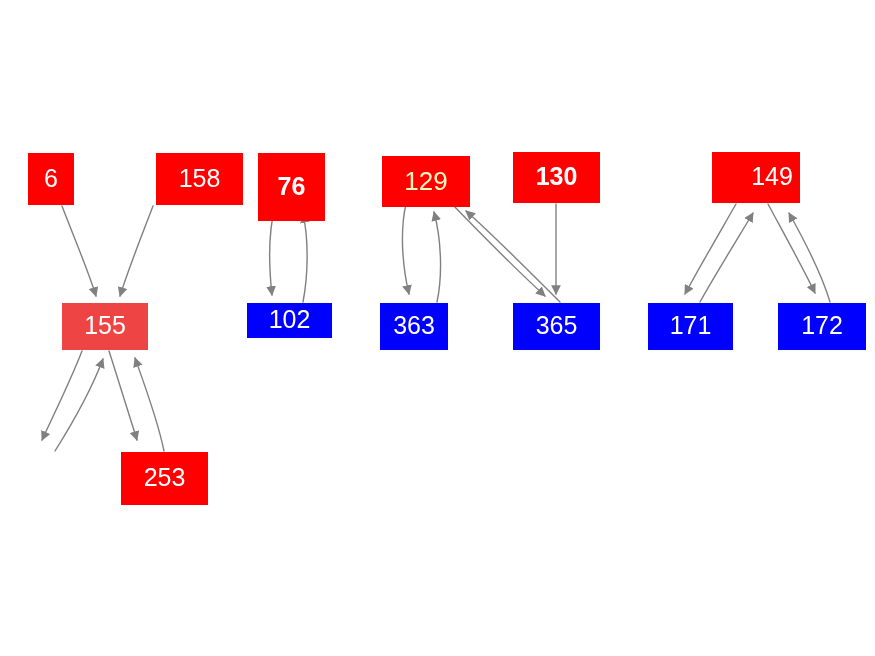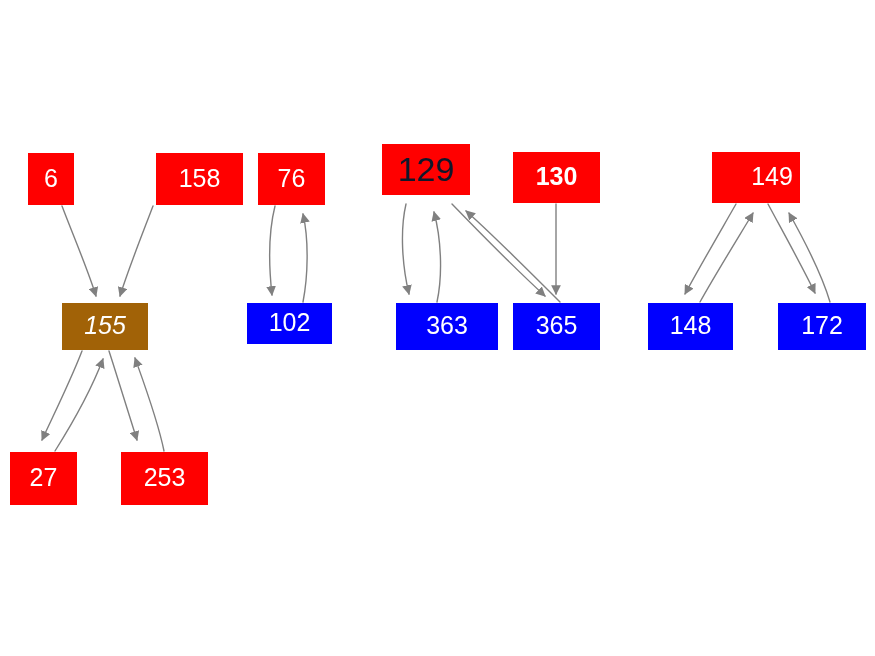--- a/index.html
+++ b/index.html
@@ -83,51 +83,48 @@
       </g>
   </svg>
 
   <div id="node-layer">
       <div class="node" style="left: 28px; top: 153px; width: 46px; height: 52px; background: rgb(255, 0, 0); font-size: 25px; color: rgb(255, 255, 255);">
         <span class="node-label">6</span>
       </div>
       <div class="node" style="left: 120px; top: 153px; width: 87px; height: 52px; background: rgb(255, 0, 0); font-size: 25px; color: rgb(255, 255, 255); margin-left: 36px;">
         <span class="node-label">158</span>
       </div>
-      <div class="node" style="left: 62px; top: 303px; width: 86px; height: 47px; background: #a16207; font-size: 25px; color: rgb(255, 255, 255); font-style: italic;">
+      <div class="node" style="left: 62px; top: 303px; width: 86px; height: 47px; background: #ef4444; font-size: 25px; color: rgb(255, 255, 255);">
         <span class="node-label">155</span>
-      </div>
-      <div class="node" style="left: 10px; top: 452px; width: 67px; height: 53px; background: rgb(255, 0, 0); font-size: 25px; color: rgb(255, 255, 255);">
-        <span class="node-label">27</span>
       </div>
       <div class="node" style="left: 121px; top: 452px; width: 87px; height: 53px; background: rgb(255, 0, 0); font-size: 25px; color: rgb(255, 255, 255);">
         <span class="node-label">253</span>
       </div>
-      <div class="node" style="left: 258px; top: 153px; width: 67px; height: 52px; background: rgb(255, 0, 0); font-size: 25px; color: rgb(255, 255, 255);">
+      <div class="node" style="left: 258px; top: 153px; width: 67px; height: 68px; background: rgb(255, 0, 0); font-size: 25px; color: rgb(255, 255, 255); font-weight: bold;">
         <span class="node-label">76</span>
       </div>
-      <div class="node" style="left: 247px; top: 303px; width: 85px; height: 41px; background: rgb(0, 0, 255); font-size: 25px; color: rgb(255, 255, 255);">
+      <div class="node" style="left: 247px; top: 303px; width: 85px; height: 35px; background: rgb(0, 0, 255); font-size: 25px; color: rgb(255, 255, 255);">
         <span class="node-label">102</span>
       </div>
-      <div class="node" style="left: 382px; top: 144px; width: 88px; height: 51px; background: rgb(255, 0, 0); font-size: 34px; color: #0f172a;">
+      <div class="node" style="left: 382px; top: 156px; width: 88px; height: 51px; background: rgb(255, 0, 0); font-size: 26px; color: #fef9c3;">
         <span class="node-label">129</span>
       </div>
       <div class="node" style="left: 513px; top: 152px; width: 87px; height: 51px; background: rgb(255, 0, 0); font-size: 25px; color: rgb(255, 255, 255); font-weight: bold;">
         <span class="node-label">130</span>
       </div>
-      <div class="node" style="left: 396px; top: 303px; width: 102px; height: 47px; background: rgb(0, 0, 255); font-size: 25px; color: rgb(255, 255, 255);">
+      <div class="node" style="left: 380px; top: 303px; width: 68px; height: 47px; background: rgb(0, 0, 255); font-size: 25px; color: rgb(255, 255, 255);">
         <span class="node-label">363</span>
       </div>
       <div class="node" style="left: 513px; top: 303px; width: 87px; height: 47px; background: rgb(0, 0, 255); font-size: 25px; color: rgb(255, 255, 255);">
         <span class="node-label">365</span>
       </div>
       <div class="node" style="left: 712px; top: 152px; width: 88px; height: 51px; background: rgb(255, 0, 0); font-size: 25px; color: rgb(255, 255, 255); padding-left: 32px;">
         <span class="node-label">149</span>
       </div>
       <div class="node" style="left: 648px; top: 303px; width: 85px; height: 47px; background: rgb(0, 0, 255); font-size: 25px; color: rgb(255, 255, 255);">
-        <span class="node-label">148</span>
+        <span class="node-label">171</span>
       </div>
       <div class="node" style="left: 778px; top: 303px; width: 88px; height: 47px; background: rgb(0, 0, 255); font-size: 25px; color: rgb(255, 255, 255);">
         <span class="node-label">172</span>
       </div>
     </div>
 
 </div>
 
 </body></html>

